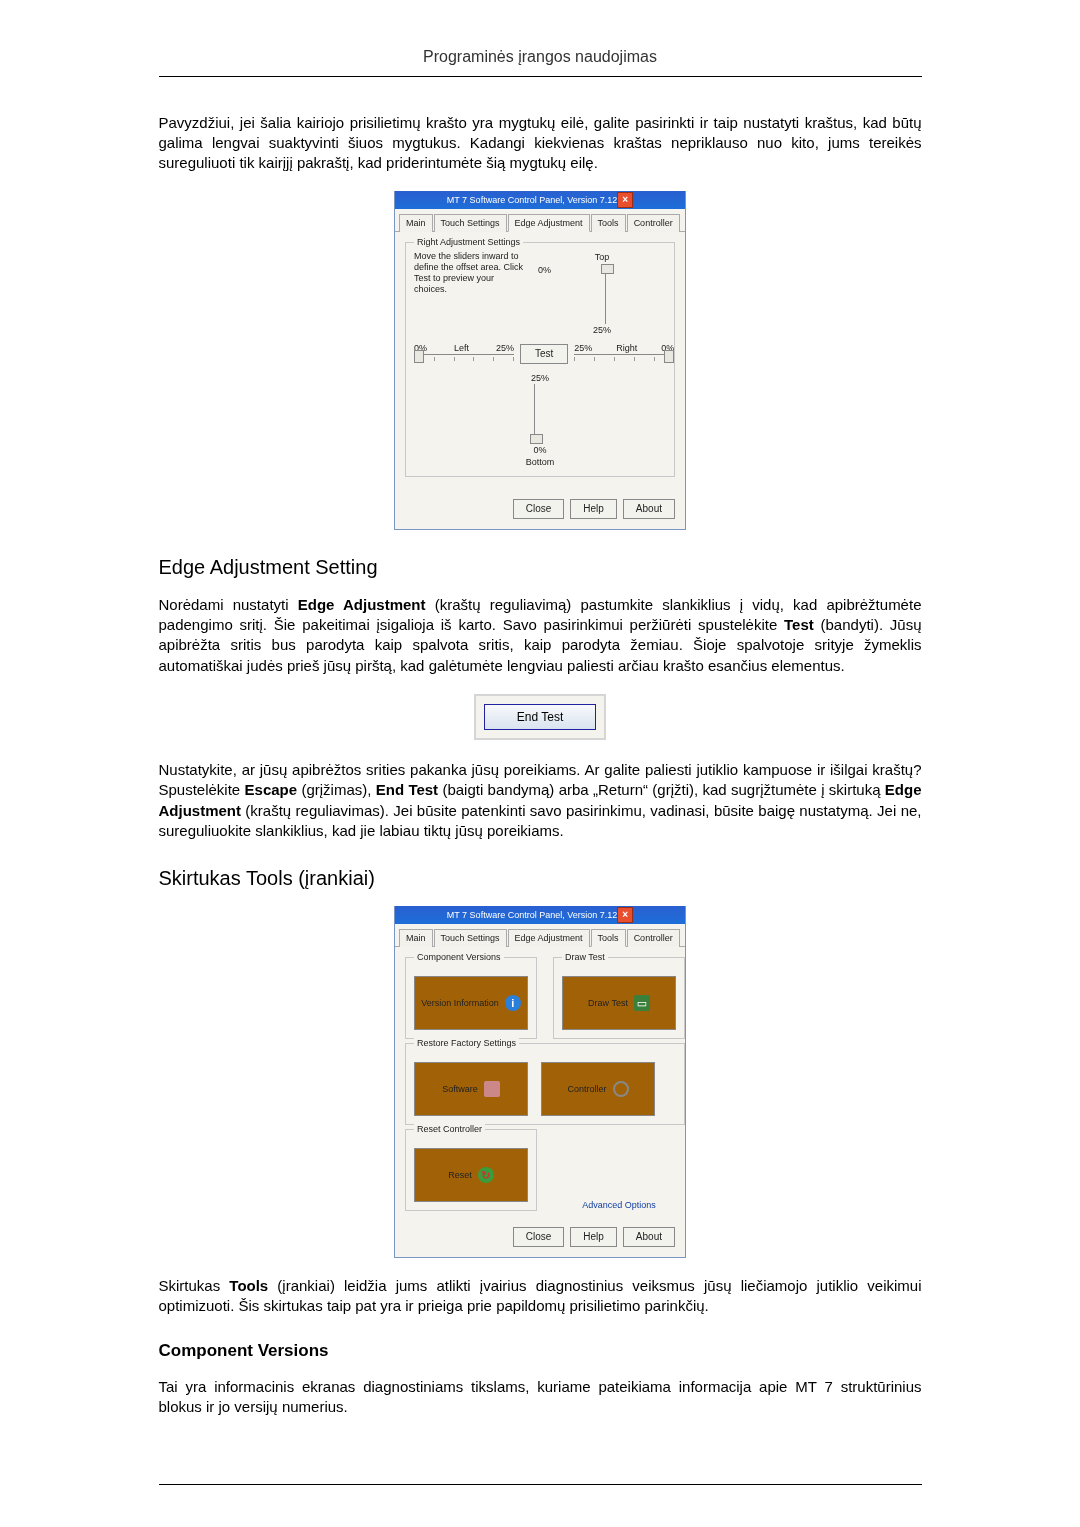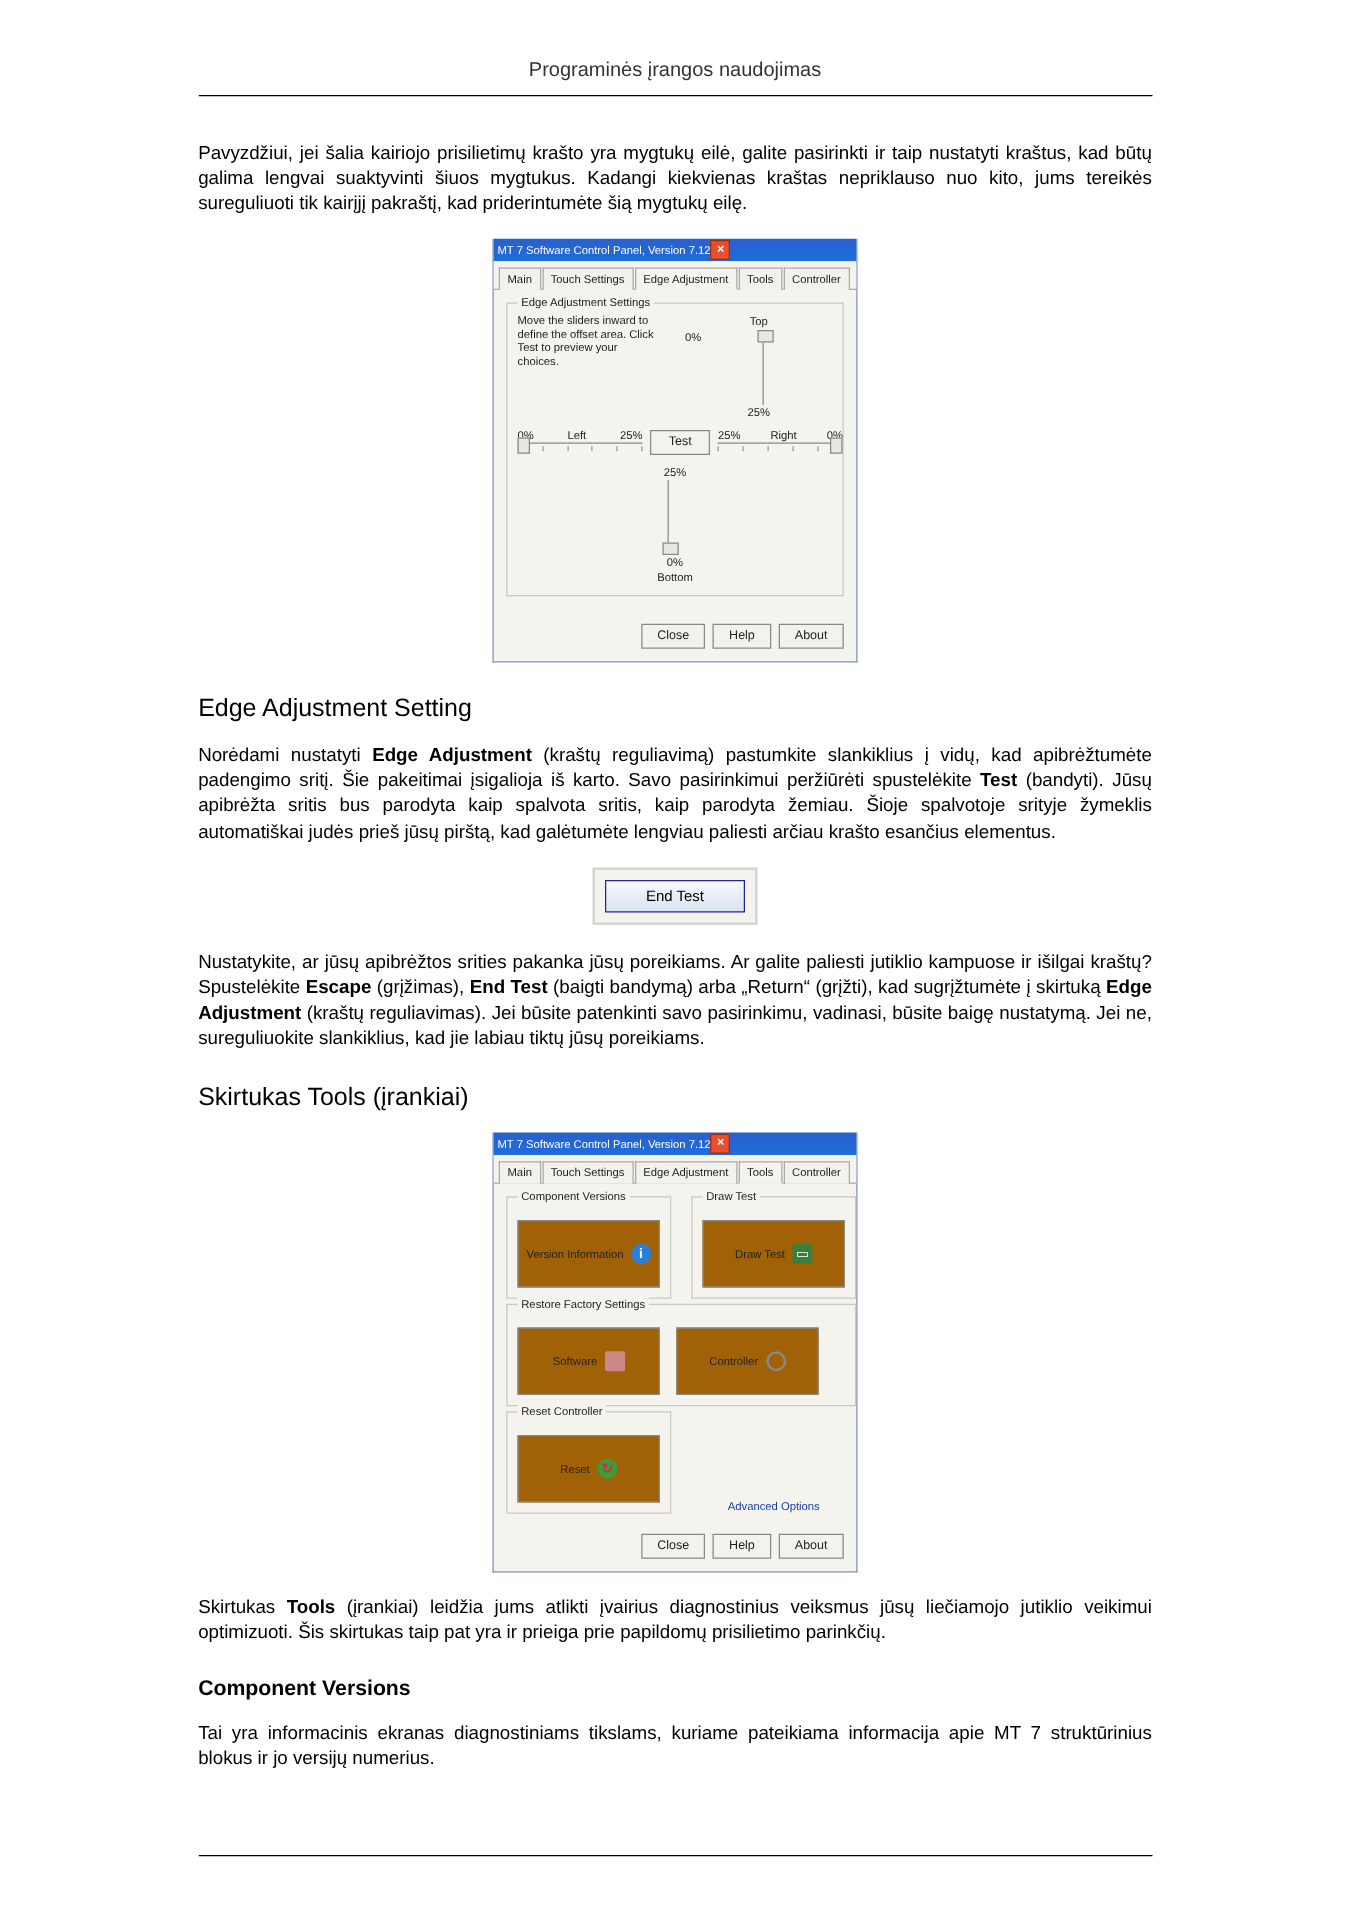--- a/index.html
+++ b/index.html
@@ -6,21 +6,21 @@
   .page{width:923px;min-height:1527px;margin:0 auto;padding:40px 80px 60px 80px;box-sizing:border-box;position:relative}
   .top-title{text-align:center;font-size:16px;color:#333;padding:6px 0 8px 0;border-bottom:1px solid #000;margin-bottom:36px}
   .indent{margin-left:66px;text-align:justify}
   .para{margin:0 0 18px 0}
   h2.h{font-size:20px;font-weight:normal;margin:24px 0 14px 0}
   h3.h{font-size:17px;font-weight:bold;margin:24px 0 14px 0}
   .bottom-line{position:absolute;left:80px;right:80px;bottom:42px;border-top:1px solid #000}
 
   
   .win{width:290px;margin:0 auto 18px auto;font-size:10px;color:#222;border:1px solid #7a95c2;border-top:none;background:#f4f3ee}
-  .titlebar{height:18px;background:linear-gradient(#2a5fd0,#1d6ed9);display:flex;align-items:center;justify-content:flex-start;padding:0 3px;color:#fff;font-size:9px}
+  .titlebar{height:18px;background:linear-gradient(#2a5fd0,#1d6ed9);display:flex;align-items:center;justify-content:center;padding:0 3px;color:#fff;font-size:9px}
   .xbtn{width:14px;height:14px;background:#e84f2f;border:1px solid #9a2d16;color:#fff;display:flex;align-items:center;justify-content:center;font-weight:bold;font-size:10px;line-height:1}
   .tabs{display:flex;border-bottom:1px solid #aaa;background:#f4f3ee;padding-top:4px;padding-left:4px}
   .tab{padding:2px 6px;border:1px solid #aaa;border-bottom:none;margin-right:1px;background:#f2f1ec;position:relative;top:1px;font-size:9px}
   .tab.active{background:#f4f3ee;border-bottom:1px solid #f4f3ee}
   .win-body{padding:10px;position:relative}
   .group{border:1px solid #c8c8c8;padding:8px;margin-bottom:6px;position:relative}
   .group-title{position:absolute;top:-7px;left:8px;background:#f4f3ee;padding:0 3px;font-size:9px}
   .btnrow{display:flex;gap:6px;justify-content:flex-end;padding:6px 10px 10px 0}
   .wbtn{border:1px solid #888;background:#f3f3ee;padding:2px 12px;font-size:10px}
   .slider-v{width:11px;height:60px;border-left:1px solid #888;margin:0 auto;position:relative}
@@ -67,24 +67,24 @@
     </div>
     <div class="tabs">
       <div class="tab">Main</div>
       <div class="tab">Touch Settings</div>
       <div class="tab active">Edge Adjustment</div>
       <div class="tab">Tools</div>
       <div class="tab">Controller</div>
     </div>
     <div class="win-body">
       <div class="group">
-        <span class="group-title">Edge Adjustment Settings</span>
+        <span class="group-title">Right Adjustment Settings</span>
 
         <div class="edge-layout">
-          <div style="display:flex;gap:24px;width:100%">
+          <div style="display:flex;gap:14px;width:100%">
             <div class="hint">Move the sliders inward to define the offset area. Click Test to preview your choices.</div>
             <div style="flex:1;text-align:center">
               <div>Top</div>
               <div style="display:flex;justify-content:center;gap:4px">
                 <span>0%</span>
                 <div class="slider-v">
                     <div class="thumb" style="top:0"></div>
                   </div>
               </div>
               <div>25%</div>

